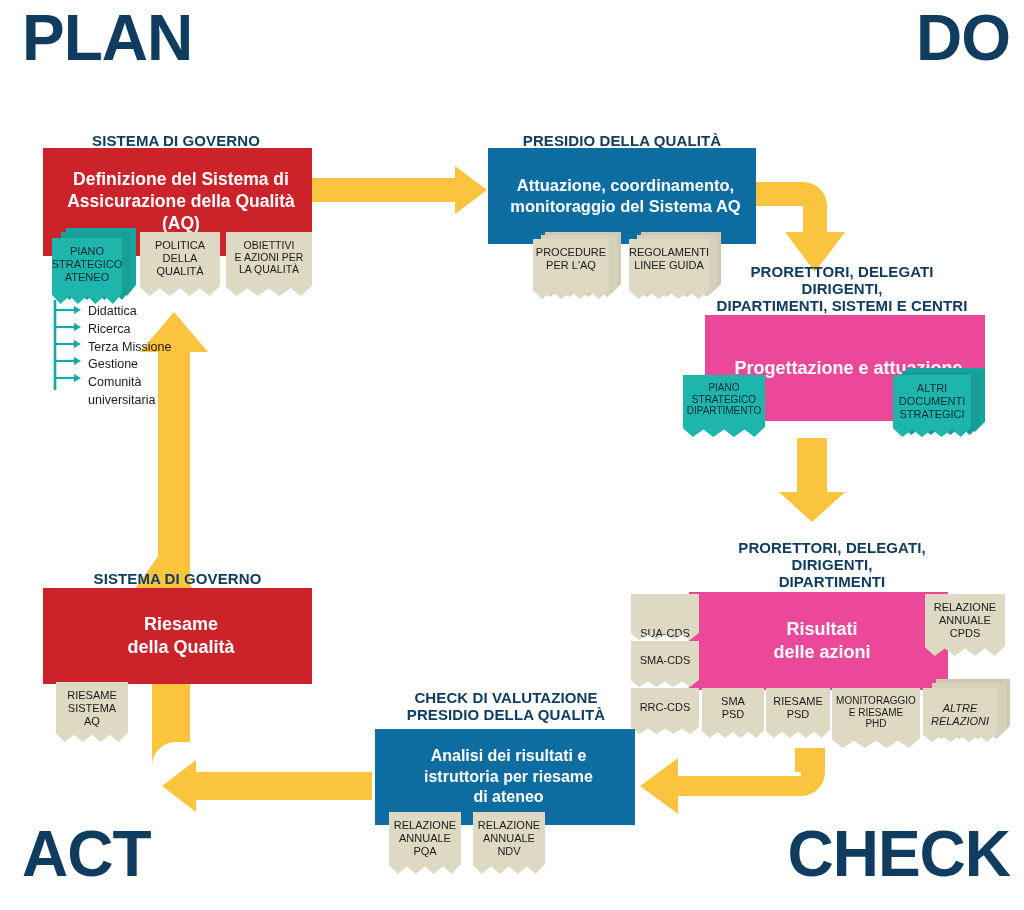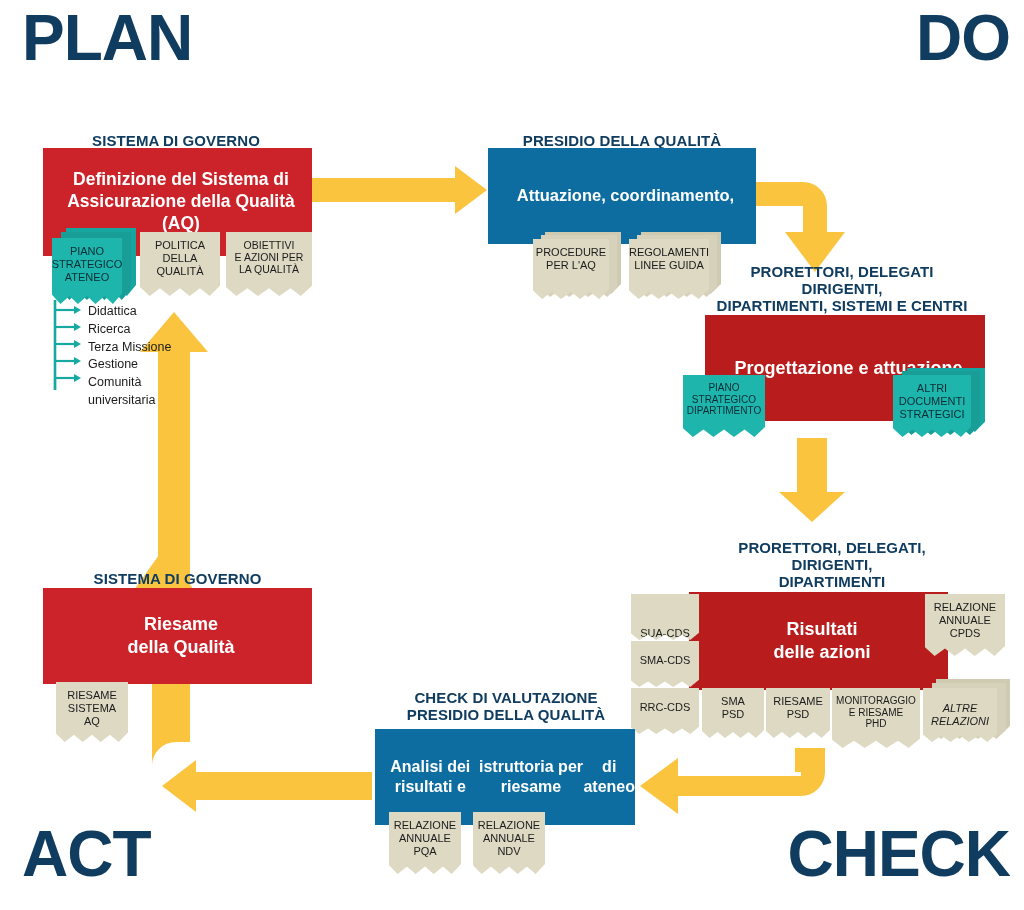--- a/index.html
+++ b/index.html
@@ -44,21 +44,21 @@
     align-items: center;
     justify-content: center;
     text-align: center;
     color: #ffffff;
     font-weight: bold;
     box-sizing: border-box;
     padding-left: 7px;
   }
   .box-red   { background: #CC2229; }
   .box-blue  { background: #0D6DA0; }
-  .box-navy  { background: #b91c1c; }
+  .box-navy  { background: #ec4899; }
 
   
   .doc {
     position: absolute;
     box-sizing: border-box;
     display: flex;
     align-items: flex-start;
     justify-content: center;
     text-align: center;
     font-size: 11px;
@@ -198,20 +198,21 @@
     <div class="bullet-row">Terza Missione</div>
     <div class="bullet-row">Gestione</div>
     <div class="bullet-row">Comunità</div>
     <div class="bullet-row bullet-cont">universitaria</div>
   </div>
 
   <div class="abs caption" style="left:488px; top:133px; width:268px;">PRESIDIO DELLA QUALITÀ</div>
 
   <div class="abs box box-blue" style="left:488px; top:148px; width:268px; height:96px; font-size:16.5px; line-height:1.3; flex-direction:column;">
     <div>Attuazione, coordinamento,</div>
+    <div>monitoraggio del Sistema AQ</div>
   </div>
 
   <div class="abs" style="left:0; top:0;">
     <div class="doc-stack-layer doc-beige" style="left:545px; top:232px; width:76px; height:62px; background:#CFCAB2;"></div>
     <div class="doc-stack-layer doc-beige" style="left:541px; top:235px; width:76px; height:62px; background:#D6D1BA;"></div>
     <div class="doc doc-beige" style="left:533px; top:239px; width:76px; height:60px;">
       <span style="white-space:pre-line;">PROCEDURE
 PER L'AQ</span>
     </div>
 
@@ -298,21 +299,21 @@
       <span style="white-space:pre-line; margin-top:7px;">ALTRE
 RELAZIONI</span>
     </div>
   </div>
 
   <div class="abs caption" style="left:378px; top:690px; width:256px; text-align:center;">
     <div>CHECK DI VALUTAZIONE</div>
     <div>PRESIDIO DELLA QUALITÀ</div>
   </div>
 
-  <div class="abs box box-blue" style="left:375px; top:729px; width:260px; height:96px; font-size:16px; line-height:1.28; flex-direction:row;">
+  <div class="abs box box-blue" style="left:375px; top:729px; width:260px; height:96px; font-size:16px; line-height:1.28; flex-direction:column;">
     <div>Analisi dei risultati e</div>
     <div>istruttoria per riesame</div>
     <div>di ateneo</div>
   </div>
 
   <div class="abs" style="left:0; top:0;">
     <div class="doc doc-beige" style="left:389px; top:812px; width:72px; height:62px;">
       <span style="white-space:pre-line;">RELAZIONE
 ANNUALE
 PQA</span>

